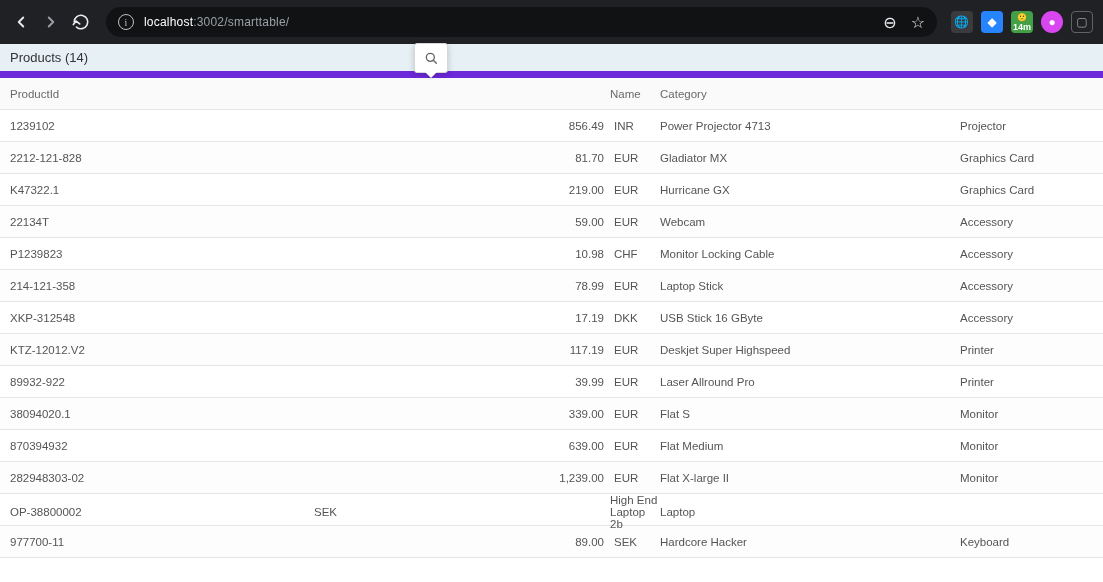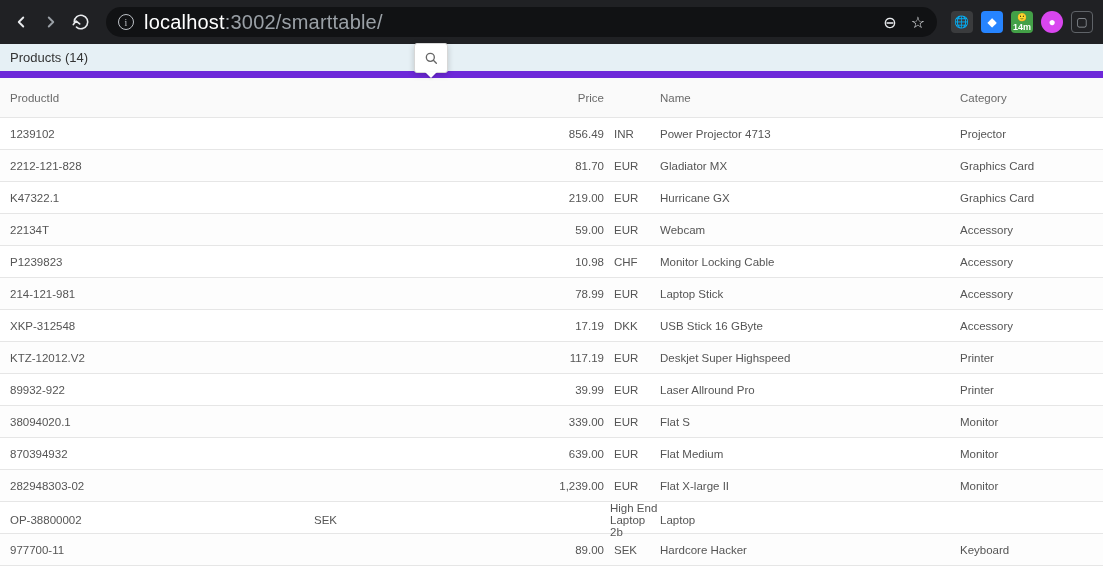--- a/index.html
+++ b/index.html
@@ -21,21 +21,21 @@
       background: #111214; border-radius: 20px; height: 30px;
       padding: 0 12px; margin: 0 6px;
       color: #e8eaed;
     }
     .info-icon {
       width: 16px; height: 16px; border: 1.5px solid #bdc1c6; border-radius: 50%;
       display: inline-flex; align-items: center; justify-content: center;
       font-size: 10px; color: #bdc1c6; margin-right: 10px;
       font-family: Georgia, serif;
     }
-    .url { font-size: 20px; letter-spacing: 0.2px; }
+    .url { font-size: 12px; letter-spacing: 0.2px; }
     .url .host { color: #fff; font-weight: 500; }
     .url .port-path { color: #9aa0a6; }
     .addr-right {
       margin-left: auto; display: flex; align-items: center; gap: 14px;
       color: #e8eaed; font-size: 16px;
     }
     .ext-icons { display: flex; align-items: center; gap: 8px; }
     .ext {
       width: 22px; height: 22px; border-radius: 4px;
       display: inline-flex; align-items: center; justify-content: center;
@@ -84,21 +84,21 @@
     .table-headers, .table-row {
       display: grid;
       grid-template-columns: 300px 300px 50px 300px auto;
       align-items: center;
       padding: 0 10px;
       font-size: 11.5px;
       color: #555;
       border-bottom: 1px solid #e6e6e6;
     }
     .table-headers {
-      height: 40px;
+      height: 32px;
       color: #6a6a6a;
       background: #fafafa;
     }
     .table-row { height: 32px; background: #fff; }
     .table-row:nth-child(even){ background: #fdfdfd; }
     .col-price { text-align: right; padding-right: 6px; }
     .col-currency { padding-left: 4px; }
   </style>
 </head>
 <body>
@@ -149,21 +149,20 @@
   <span class="search-btn">
     <svg viewBox="0 0 24 24" fill="none" stroke="#666" stroke-width="2" stroke-linecap="round">
         <circle cx="11" cy="11" r="6"></circle>
         <line x1="20" y1="20" x2="15.5" y2="15.5"></line>
       </svg>
   </span>
 </div>
 
 <div class="table-headers">
   <span>ProductId</span>
-  <span class="col-price">Price</span>
   <span class="col-currency"></span>
   <span>Name</span>
   <span>Category</span>
 </div>
 
 <div id="rows">
     <div class="table-row">
     <span>1239102</span>
     <span class="col-price">856.49</span>
     <span class="col-currency">INR</span>
@@ -192,21 +191,21 @@
     <span>Accessory</span>
   </div>
     <div class="table-row">
     <span>P1239823</span>
     <span class="col-price">10.98</span>
     <span class="col-currency">CHF</span>
     <span>Monitor Locking Cable</span>
     <span>Accessory</span>
   </div>
     <div class="table-row">
-    <span>214-121-981</span>
+    <span>214-121-358</span>
     <span class="col-price">78.99</span>
     <span class="col-currency">EUR</span>
     <span>Laptop Stick</span>
     <span>Accessory</span>
   </div>
     <div class="table-row">
     <span>XKP-312548</span>
     <span class="col-price">17.19</span>
     <span class="col-currency">DKK</span>
     <span>USB Stick 16 GByte</span>

